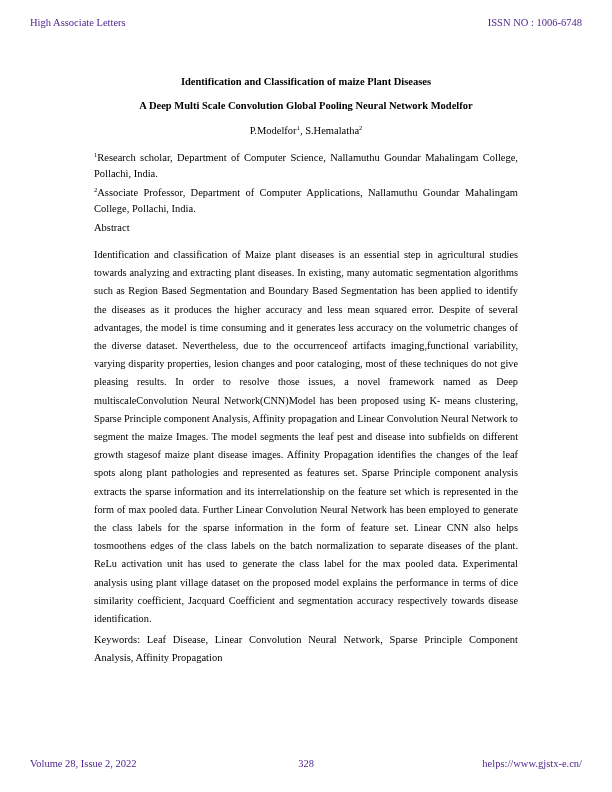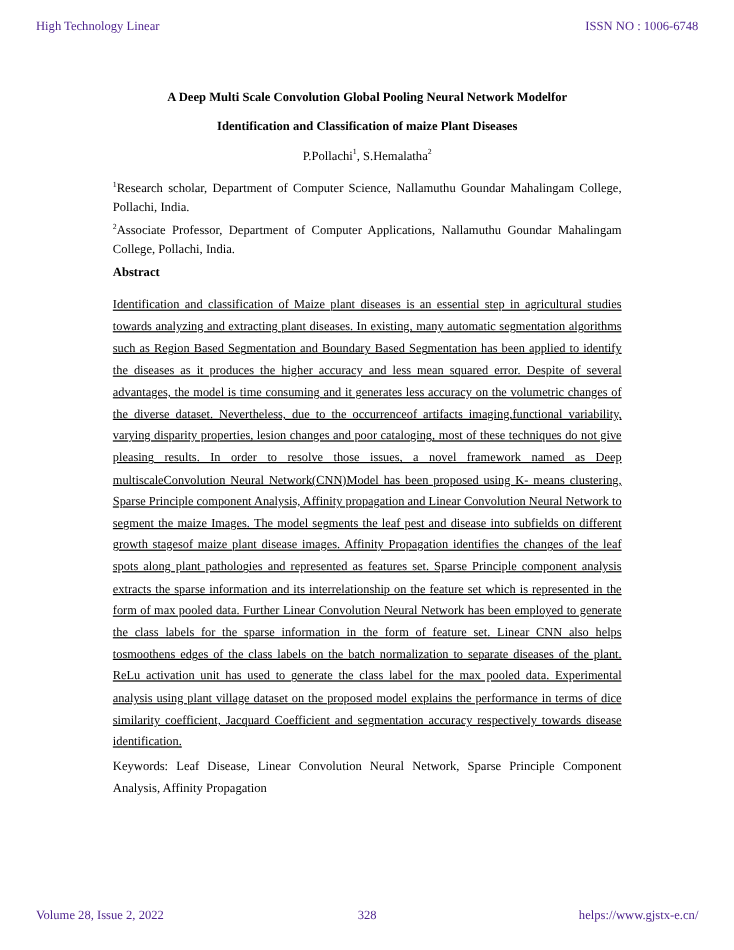--- a/index.html
+++ b/index.html
@@ -30,46 +30,46 @@
 
     .affil {
       position: absolute; left: 94px; right: 94px;
       font-size: 10.5px; line-height: 16px; text-align: justify;
     }
     .affil-1 { top: 150px; }
     .affil-2 { top: 185px; }
 
     .abstract-heading {
       position: absolute; left: 94px; top: 222px;
-      font-size: 10.5px; font-weight: bold; text-align: center;
+      font-size: 10.5px; font-weight: normal; text-align: center;
     }
     .abstract-body {
       position: absolute; left: 94px; right: 94px; top: 246px;
-      font-size: 10.3px; line-height: 18.2px; text-align: justify; text-decoration: underline;
+      font-size: 10.3px; line-height: 18.2px; text-align: justify;
     }
     .keywords {
       position: absolute; left: 94px; right: 94px; top: 631px;
       font-size: 10.5px; line-height: 18px; text-align: justify; font-weight: normal;
     }
   </style>
 </head>
 <body>
 
 <div class="running-header">
-  <span class="left">High Technology Linear</span>
+  <span class="left">High Associate Letters</span>
   <span class="right">ISSN NO : 1006-6748</span>
 </div>
 
 <div class="title">
+  <div>Identification and Classification of maize Plant Diseases</div>
   <div>A Deep Multi Scale Convolution Global Pooling Neural Network Modelfor</div>
-  <div>Identification and Classification of maize Plant Diseases</div>
 </div>
 
 <div class="authors">
-  <span>P.Pollachi</span><sup>1</sup><span>, </span><span>S.Hemalatha</span><sup>2</sup>
+  <span>P.Modelfor</span><sup>1</sup><span>, </span><span>S.Hemalatha</span><sup>2</sup>
 </div>
 
 <div class="affil affil-1">
   <sup>1</sup><span>Research scholar, Department of Computer Science, Nallamuthu Goundar Mahalingam College, Pollachi, India.</span>
 </div>
 
 <div class="affil affil-2">
   <sup>2</sup><span>Associate Professor, Department of Computer Applications, Nallamuthu Goundar Mahalingam College, Pollachi, India.</span>
 </div>
 

